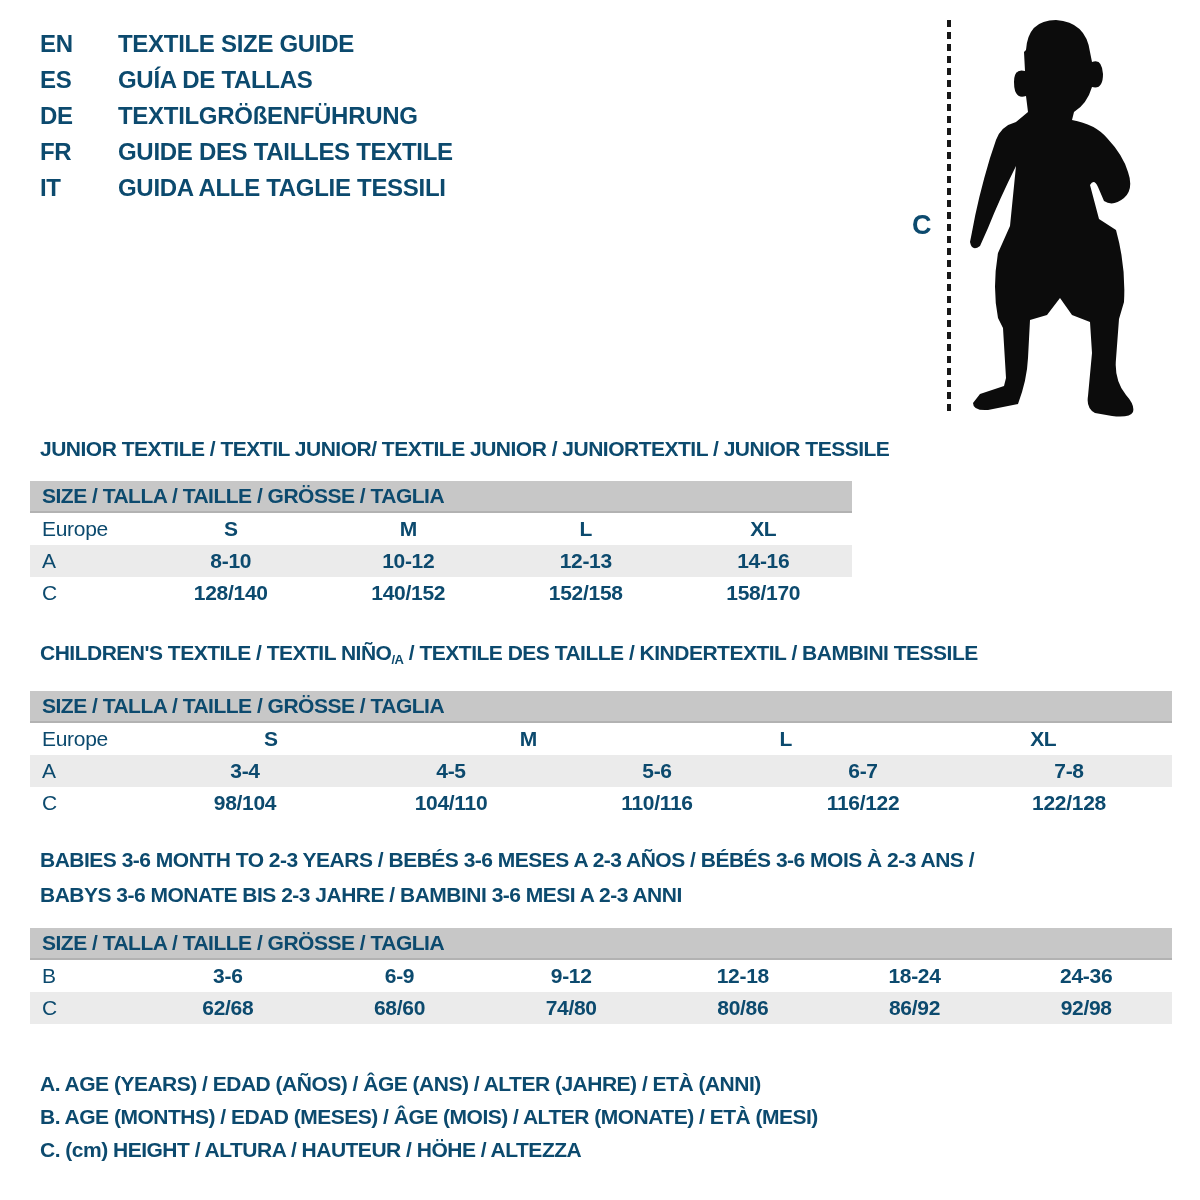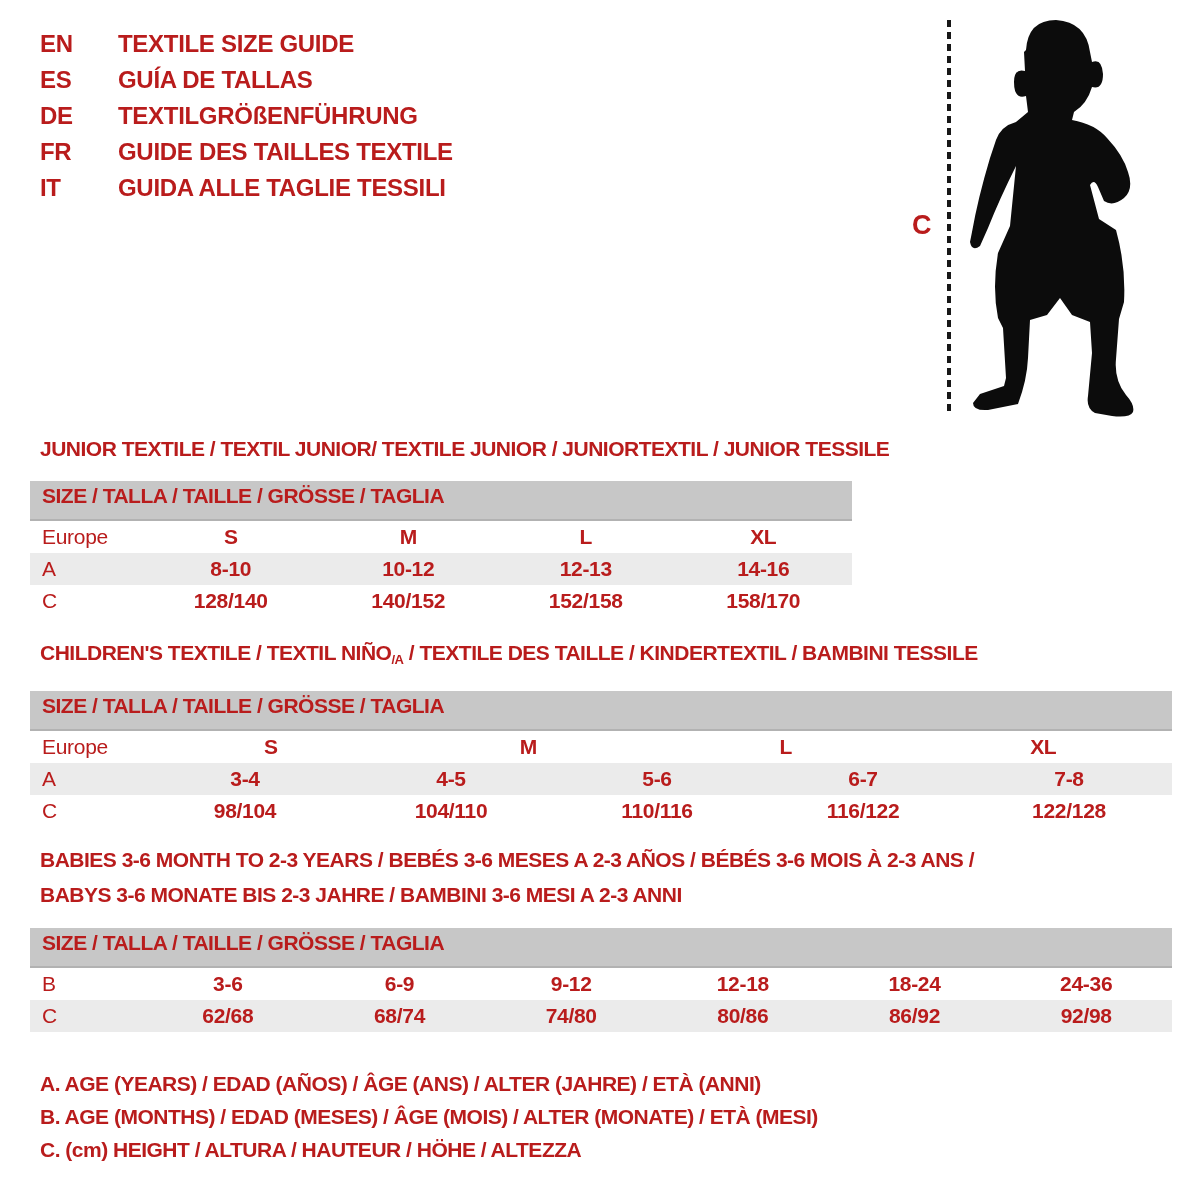--- a/index.html
+++ b/index.html
@@ -3,21 +3,21 @@
 <meta charset="utf-8">
 <style>
   * { margin: 0; padding: 0; box-sizing: border-box; }
   html, body { background: #ffffff; }
   .page {
     position: relative;
     width: 1200px;
     height: 1200px;
     background: #ffffff;
     font-family: "Liberation Sans", sans-serif;
-    color: #b91c1c;
+    color: #0c4a6e;
     overflow: hidden;
   }
 
   
   .lang-header { position: absolute; left: 40px; top: 26px; }
   .lang-row { display: flex; height: 36px; align-items: center; }
   .lang-code {
     width: 78px; font-size: 24px; font-weight: 700; letter-spacing: -0.3px;
   }
   .lang-label { font-size: 24px; font-weight: 700; letter-spacing: -0.3px; }
@@ -40,21 +40,21 @@
   }
   .sub { font-size: 13px; vertical-align: -4px; font-weight: 700; }
 
   
   .size-table { position: absolute; left: 30px; }
   .t-junior { top: 481px; width: 822px; }
   .t-children { top: 691px; width: 1142px; }
   .t-babies { top: 928px; width: 1142px; }
 
   .thead {
-    height: 40px; line-height: 29px; background: #c7c7c7;
+    height: 32px; line-height: 29px; background: #c7c7c7;
     border-bottom: 2px solid #b2b2b2;
     font-size: 21px; font-weight: 700; letter-spacing: -0.5px;
     padding-left: 12px; white-space: nowrap;
   }
   .trow { display: flex; height: 32px; line-height: 32px; }
   .trow.shaded { background: #ebebeb; }
   .c-label {
     width: 112px; padding-left: 12px;
     font-size: 21px; font-weight: 400; letter-spacing: -0.3px;
   }
@@ -227,21 +227,21 @@
       <span class="c-val">3-6</span>
       <span class="c-val">6-9</span>
       <span class="c-val">9-12</span>
       <span class="c-val">12-18</span>
       <span class="c-val">18-24</span>
       <span class="c-val">24-36</span>
     </div>
     <div class="trow shaded">
       <span class="c-label">C</span>
       <span class="c-val">62/68</span>
-      <span class="c-val">68/74</span>
+      <span class="c-val">68/60</span>
       <span class="c-val">74/80</span>
       <span class="c-val">80/86</span>
       <span class="c-val">86/92</span>
       <span class="c-val">92/98</span>
     </div>
   </div>
 
   <div class="legend-line legend-a">A. AGE (YEARS) / EDAD (AÑOS) / ÂGE (ANS) / ALTER (JAHRE) / ETÀ (ANNI)</div>
   <div class="legend-line legend-b">B. AGE (MONTHS) / EDAD (MESES) / ÂGE (MOIS) / ALTER (MONATE) / ETÀ (MESI)</div>
   <div class="legend-line legend-c">C. (cm) HEIGHT / ALTURA / HAUTEUR / HÖHE / ALTEZZA</div>

